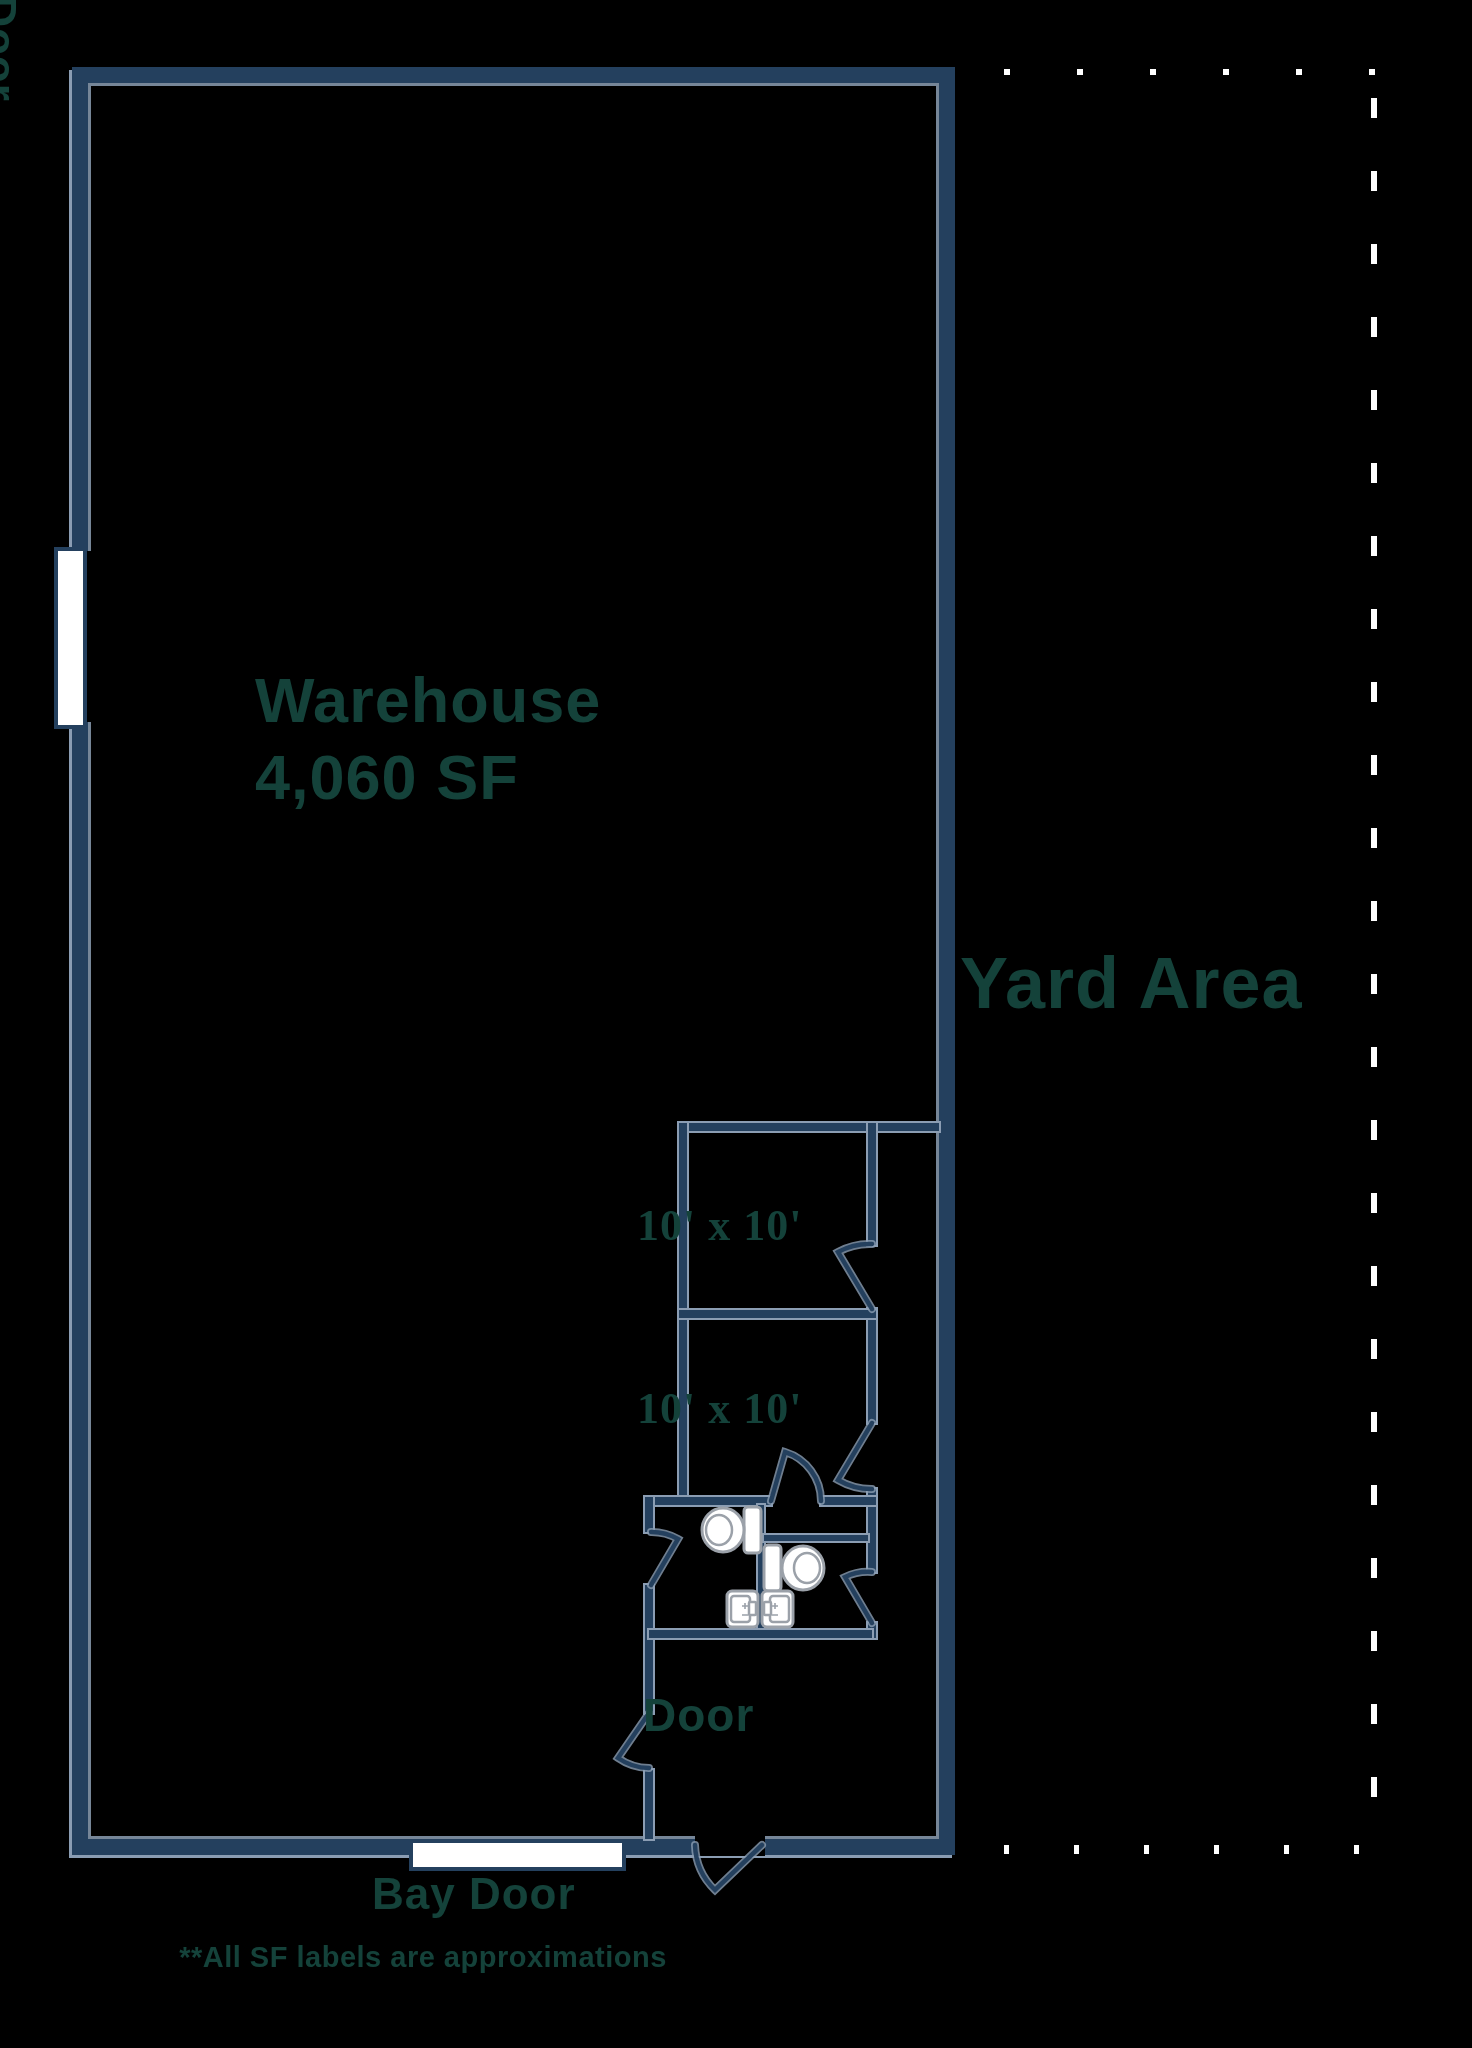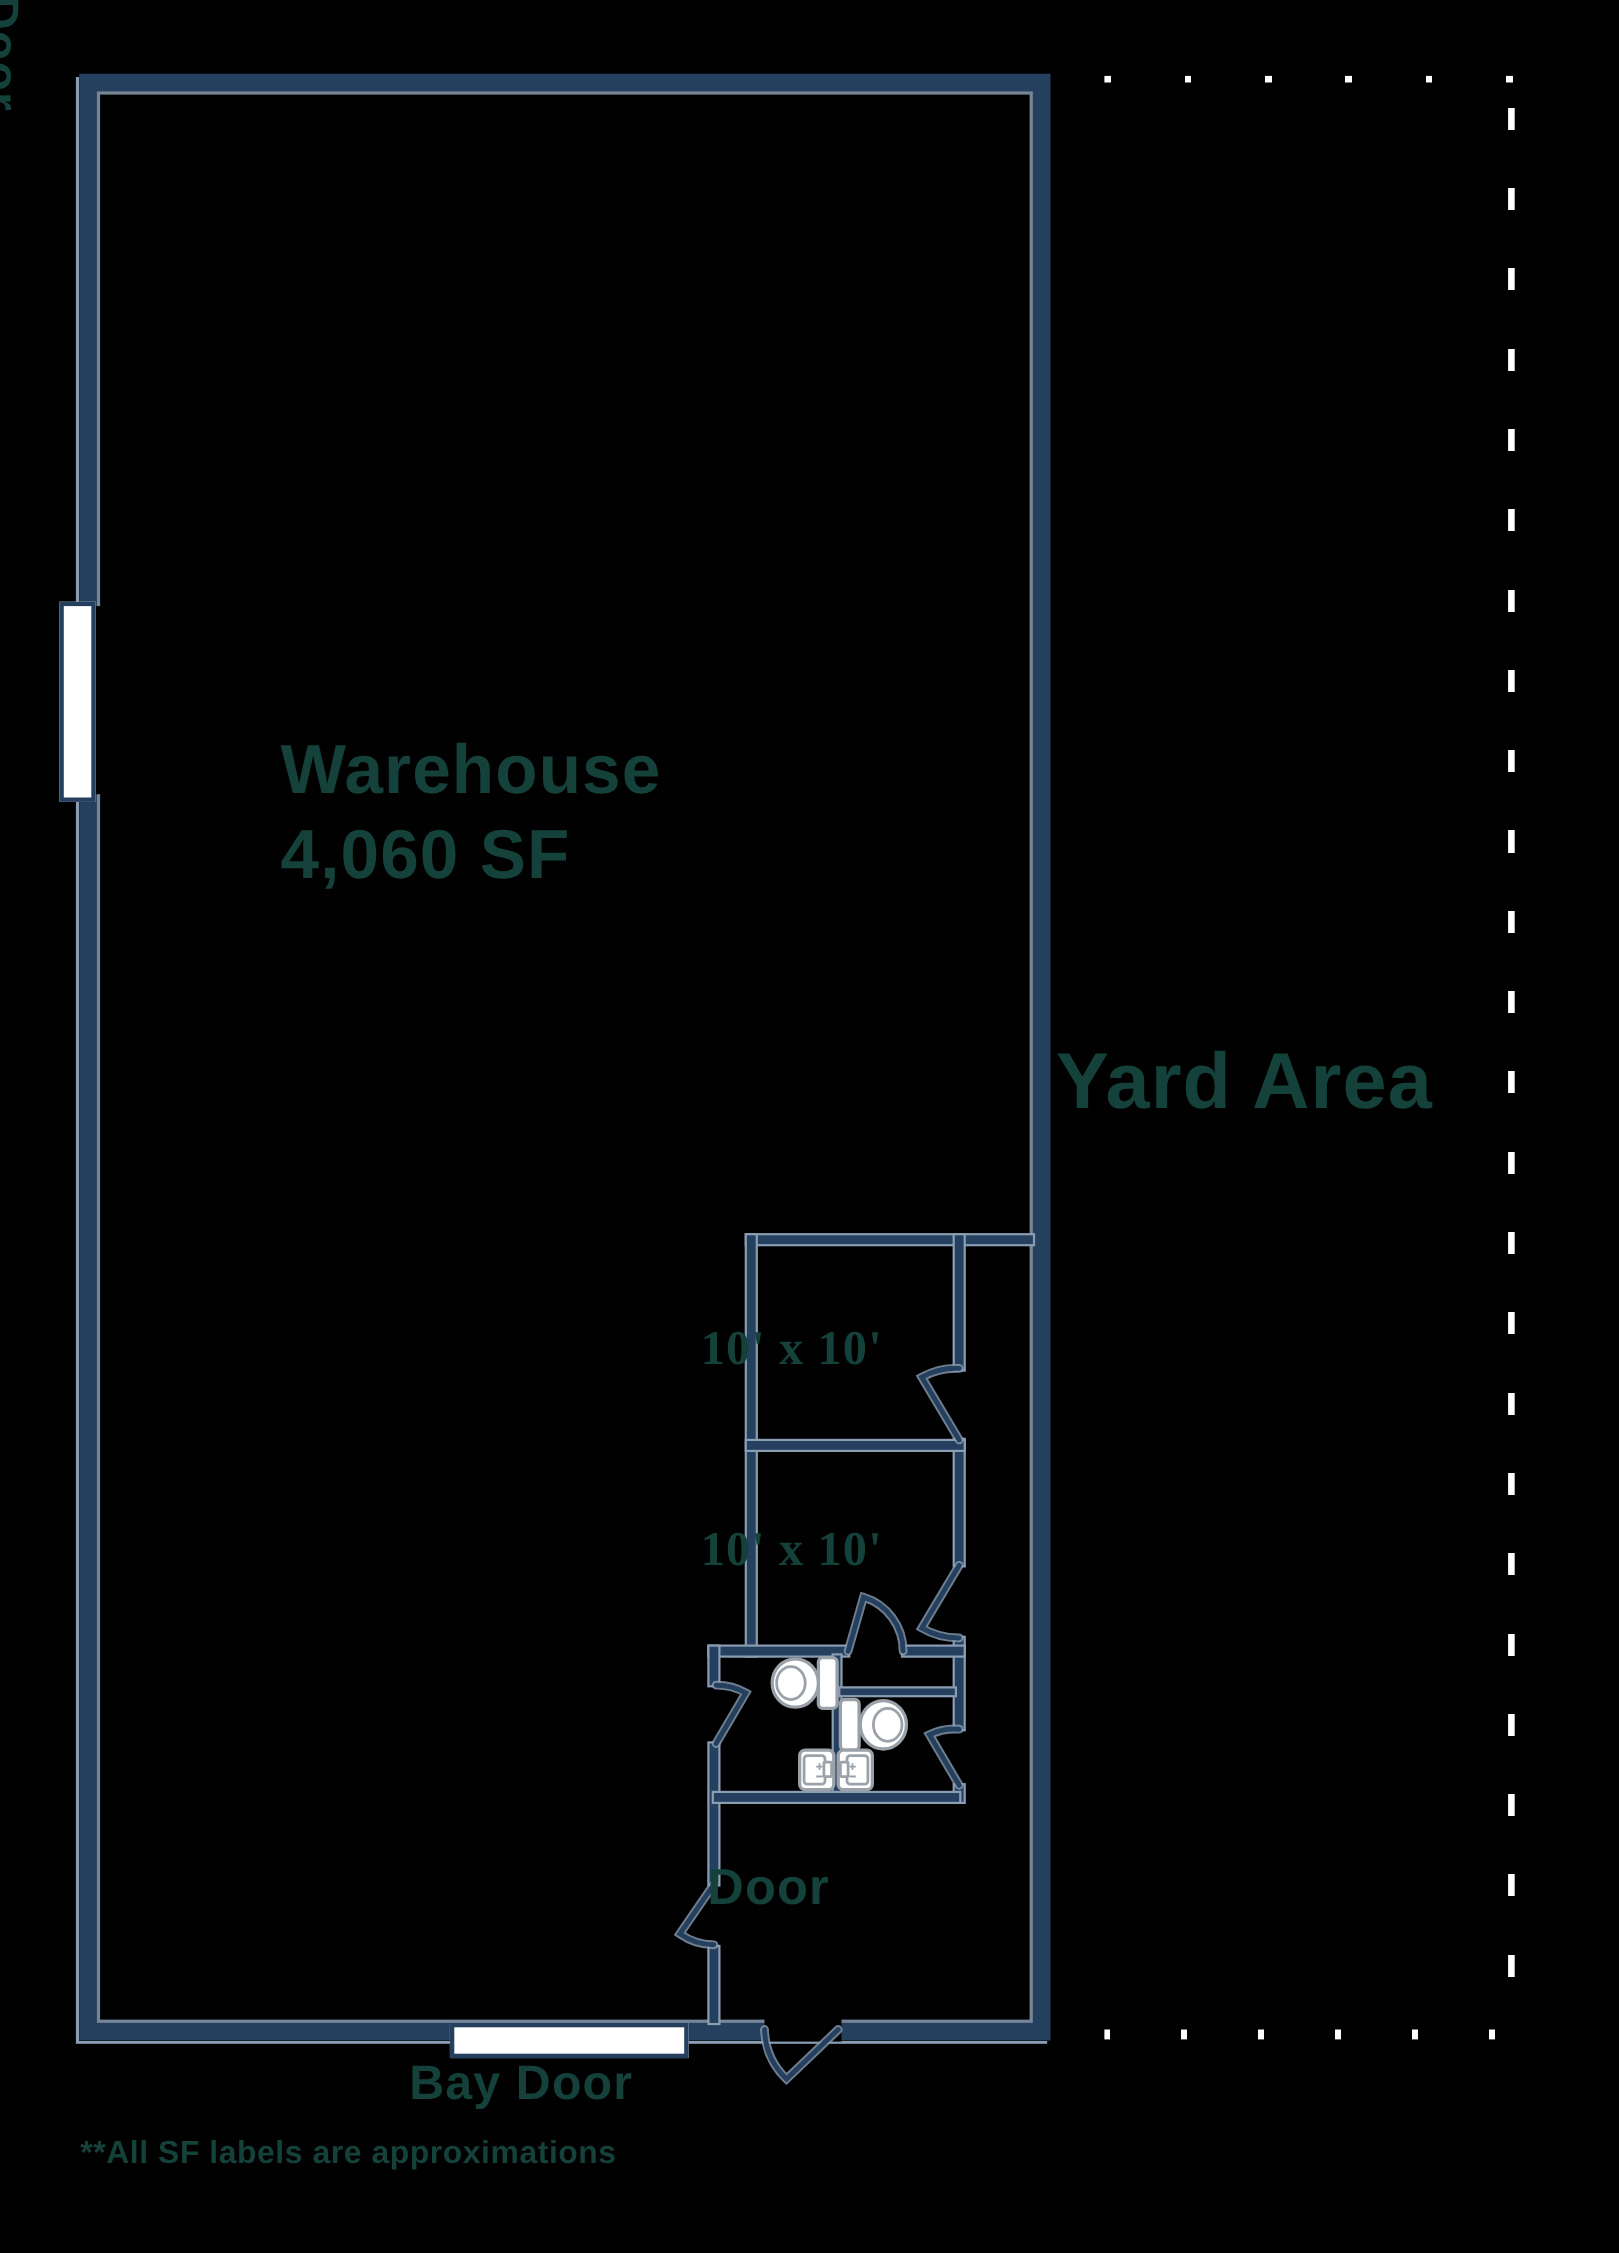--- a/index.html
+++ b/index.html
@@ -38,21 +38,21 @@
   #yard-label{left:960px;top:942px;width:400px;font-size:72px;}
   .room-lbl{width:260px;font-size:44px;left:637px;font-family:Liberation Serif, serif;}
   #room1-label{top:1200px;}
   #room2-label{top:1383px;}
   #lobby-label{left:643px;top:1692px;width:300px;font-size:46px;line-height:47px;}
   #baydoor-bottom-label{left:372px;top:1869px;width:300px;font-size:44px;}
   #baydoor-left-label{left:121px;top:641px;width:0;height:0;}
   #baydoor-left-label span{
     position:absolute;white-space:nowrap;color:#14423a;font-size:44px;letter-spacing:1px;
     transform:translate(-50%,-50%) rotate(90deg);}
-  #footnote{left:73px;top:1941px;width:700px;text-align:left;font-size:29px;letter-spacing:.5px;}
+  #footnote{left:73px;top:1941px;width:700px;text-align:center;font-size:29px;letter-spacing:.5px;}
   svg{position:absolute;left:0;top:0;}
   .door-halo{stroke:#8b9db3;stroke-width:8;fill:none;stroke-linecap:round;opacity:.8;}
   .door-line{stroke:#24405e;stroke-width:4.5;fill:none;stroke-linecap:round;}
   .fix-o{stroke:#9ba1a9;stroke-width:3;fill:#fff;}
   .fix-i{stroke:#9ba1a9;stroke-width:2.5;fill:#fff;}
 </style>
 </head>
 <body>
 
 <div id="canvas">

